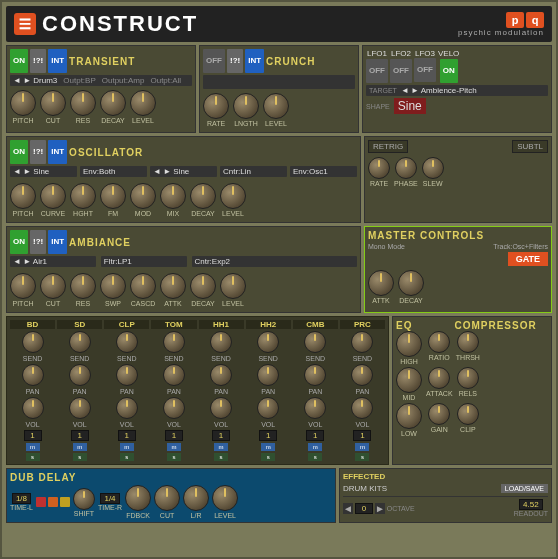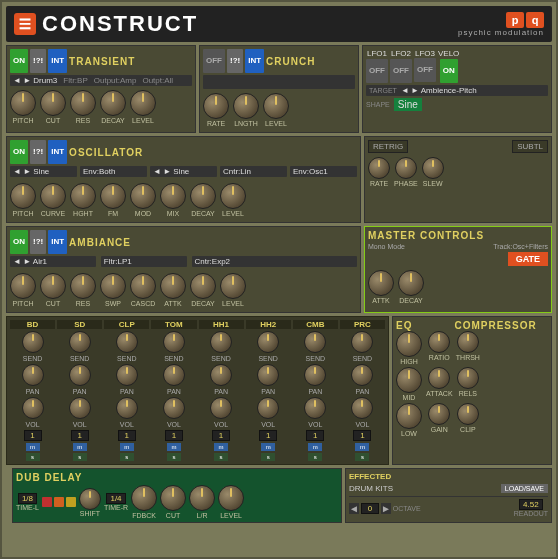--- a/index.html
+++ b/index.html
@@ -225,24 +225,23 @@
       justify-content: center;
     }
     
     .bottom-row {
       display: flex;
       gap: 3px;
       width: 100%;
     }
     .dub-delay-panel {
       flex: 0 0 330px;
-      background: #14532d;
+      background: #0c4a6e;
       border: 1px solid #333;
       padding: 3px;
-      margin-left: 6px;
     }
     .right-bottom-panel {
       flex: 1;
       background: #4a4a34;
       border: 1px solid #333;
       padding: 3px;
     }
     
     .color-sq {
       width: 10px;
@@ -336,21 +335,21 @@
 
     <div class="transient-panel">
       <div class="panel-header">
         <button class="btn-small btn-green">ON</button>
         <button class="btn-small btn-gray">!?!</button>
         <button class="btn-small btn-blue">INT</button>
         <span class="panel-title">TRANSIENT</span>
       </div>
       <div class="selector-bar">
         <span>◄ ► Drum3</span>
-        <span style="margin-left:4px; color:#888;">Fltr:BP</span>
+        <span style="margin-left:4px; color:#888;">Outpt:BP</span>
         <span style="margin-left:4px; color:#888;">Output:Amp</span>
         <span style="margin-left:4px; color:#888;">Outpt:All</span>
       </div>
       <div class="knob-row">
         <div class="knob-wrap">
           <div class="knob knob-md"></div>
           <span class="knob-label">PITCH</span>
         </div>
         <div class="knob-wrap">
           <div class="knob knob-md"></div>
@@ -413,21 +412,21 @@
           <span style="color:#ddd;font-size:8px;">VELO</span>
           <button class="btn-small btn-green">ON</button>
         </div>
       </div>
       <div class="selector-bar">
         <span style="color:#888;font-size:7px;">TARGET</span>
         <span style="margin-left:2px;">◄ ► Ambience-Pitch</span>
       </div>
       <div style="display:flex;gap:4px;align-items:center;">
         <span style="color:#888;font-size:7px;">SHAPE</span>
-        <div style="background:#15803d;color:#ddd;font-size:10px;padding:1px 4px;">Sine</div>
+        <div style="background:#7f1d1d;color:#ddd;font-size:12px;padding:1px 4px;">Sine</div>
       </div>
     </div>
 
   </div>
 
   <div class="top-sections">
 
     <div style="flex:0 0 355px;background:#4a4a34;border:1px solid #333;padding:3px;">
       <div class="panel-header">
         <button class="btn-small btn-green">ON</button>

